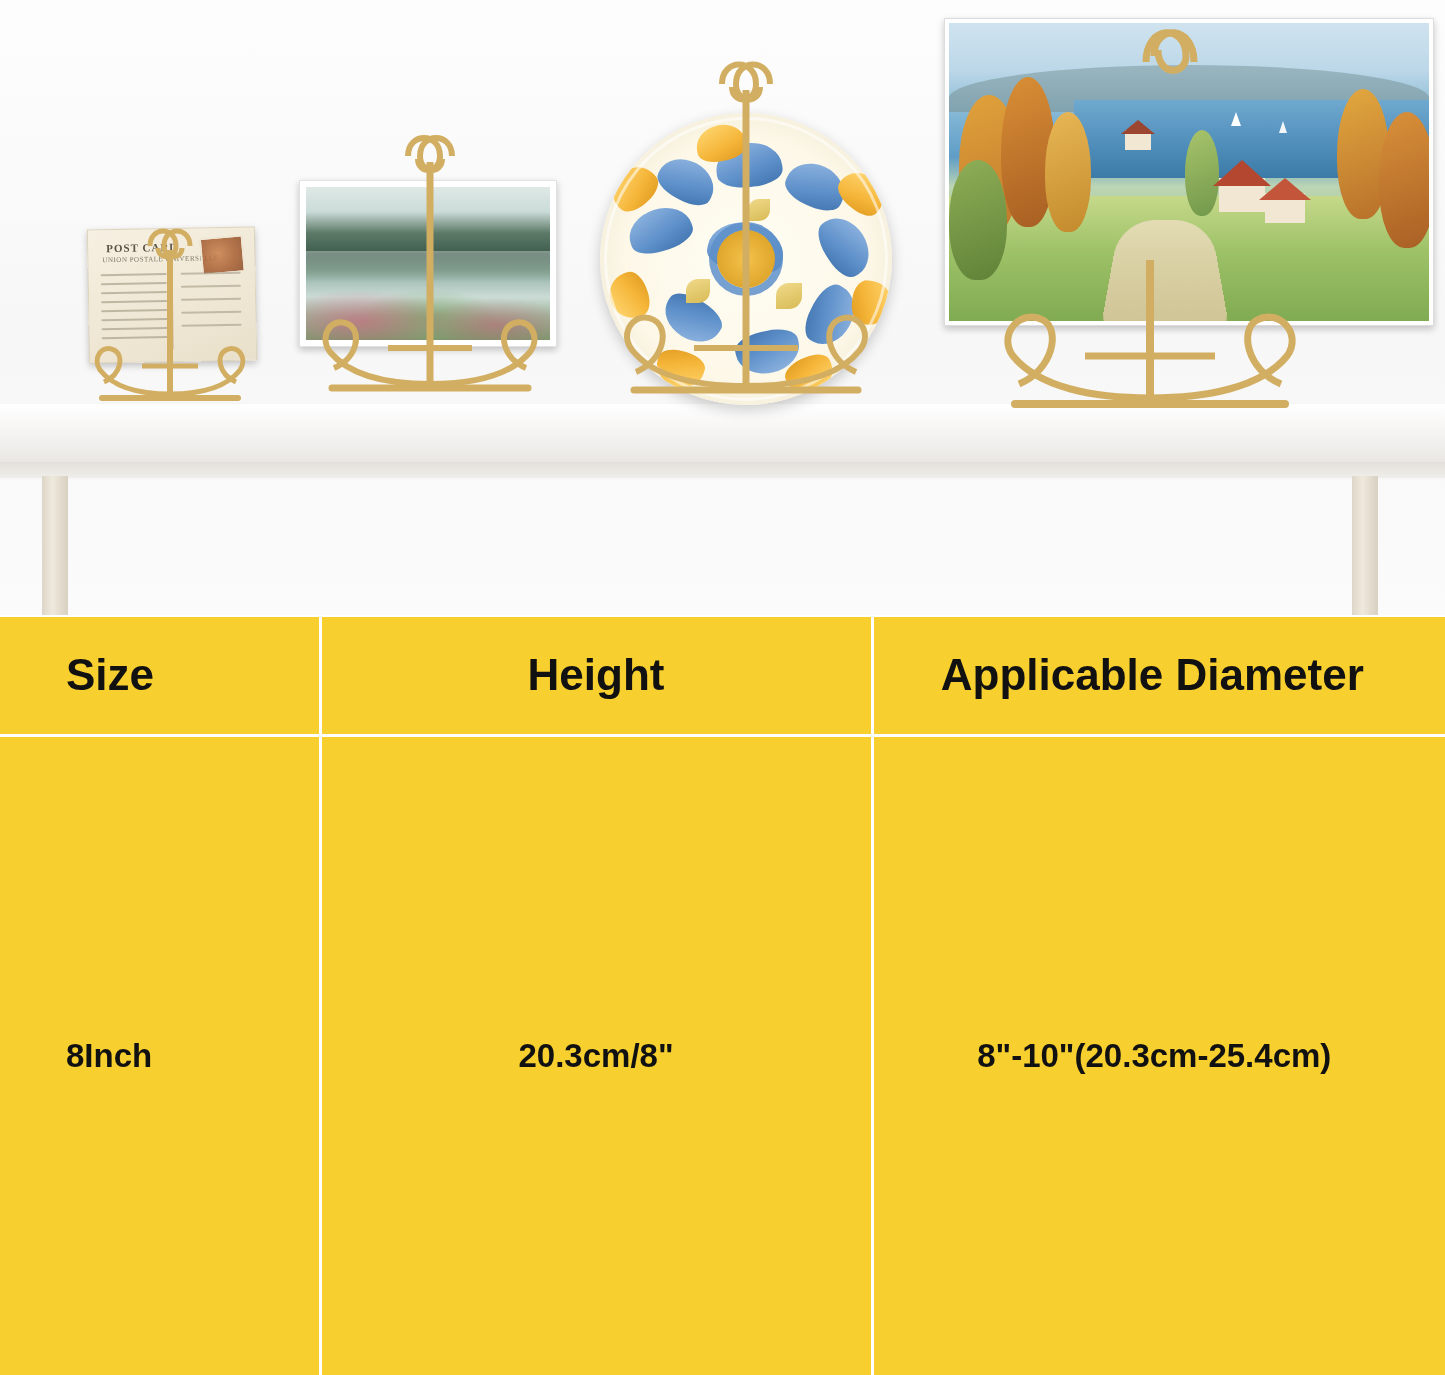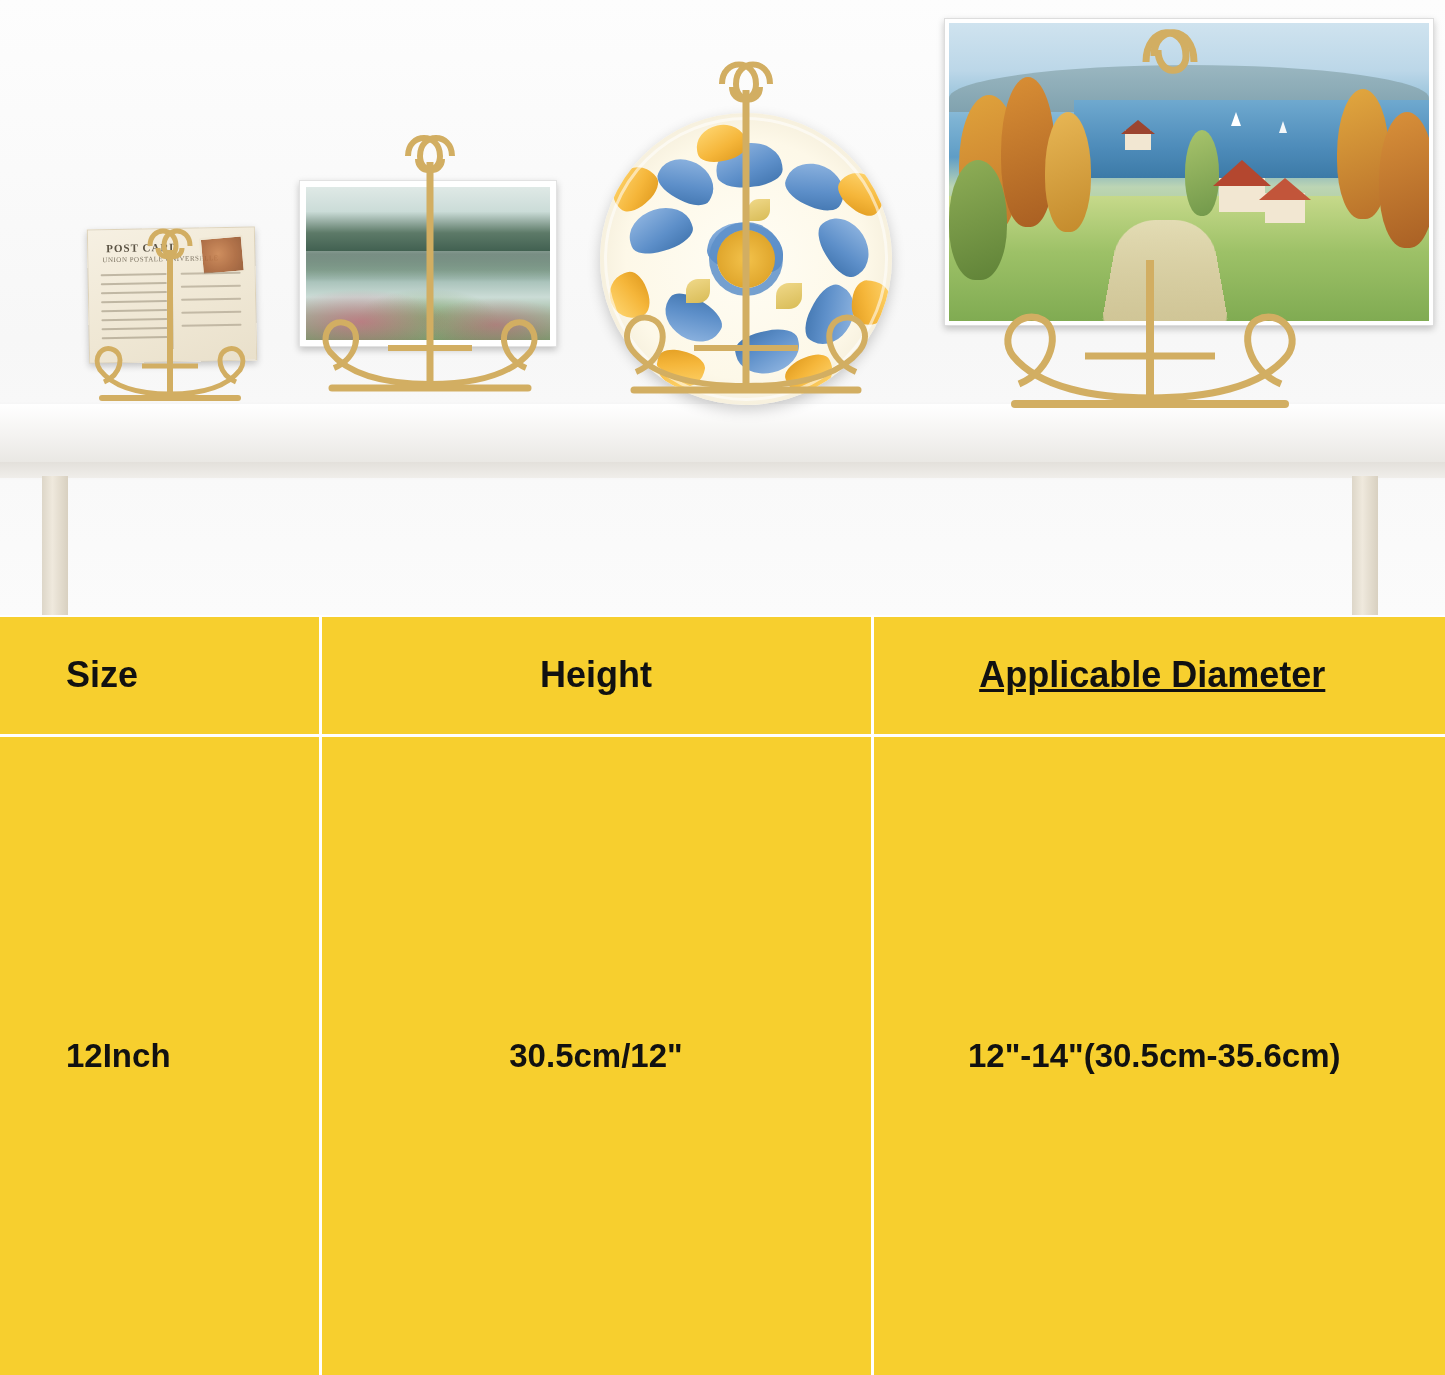--- a/index.html
+++ b/index.html
@@ -297,24 +297,24 @@
     padding: 0 14px;
     box-sizing: border-box;
   }
   thead th:last-child, tbody td:last-child { border-right: none; }
   tbody tr:last-child td { border-bottom: none; }
 
   th.col-size, td.col-size { width: 320px; text-align: left; padding-left: 66px; }
   th.col-height, td.col-height { width: 552px; text-align: center; margin-top: 38px; }
   th.col-diam, td.col-diam { width: 573px; text-align: center; }
 
-  thead th { font-size: 36px; height: 118px; }
+  thead th { font-size: 44px; height: 118px; }
   tbody td { font-size: 33px; height: 160px; }
   td.col-size { font-size: 33px; }
-  th.col-diam { padding-left: 0; text-decoration: underline; }
+  th.col-diam { padding-left: 0; }
   td.col-diam { padding-left: 4px; }
 </style>
 </head>
 <body>
 
 <div class="scene">
 
   <div class="table-top"></div>
   <div class="table-edge"></div>
   <div class="leg left"></div>
@@ -457,19 +457,19 @@
   <table>
     <thead>
       <tr>
         <th class="col-size">Size</th>
         <th class="col-height">Height</th>
         <th class="col-diam">Applicable Diameter</th>
       </tr>
     </thead>
     <tbody>
       <tr>
-        <td class="col-size">12Inch</td>
-        <td class="col-height">30.5cm/12"</td>
-        <td class="col-diam">12"-14"(30.5cm-35.6cm)</td>
+        <td class="col-size">8Inch</td>
+        <td class="col-height">20.3cm/8"</td>
+        <td class="col-diam">8"-10"(20.3cm-25.4cm)</td>
       </tr>
     </tbody>
   </table>
 </div>
 
 </body></html>

